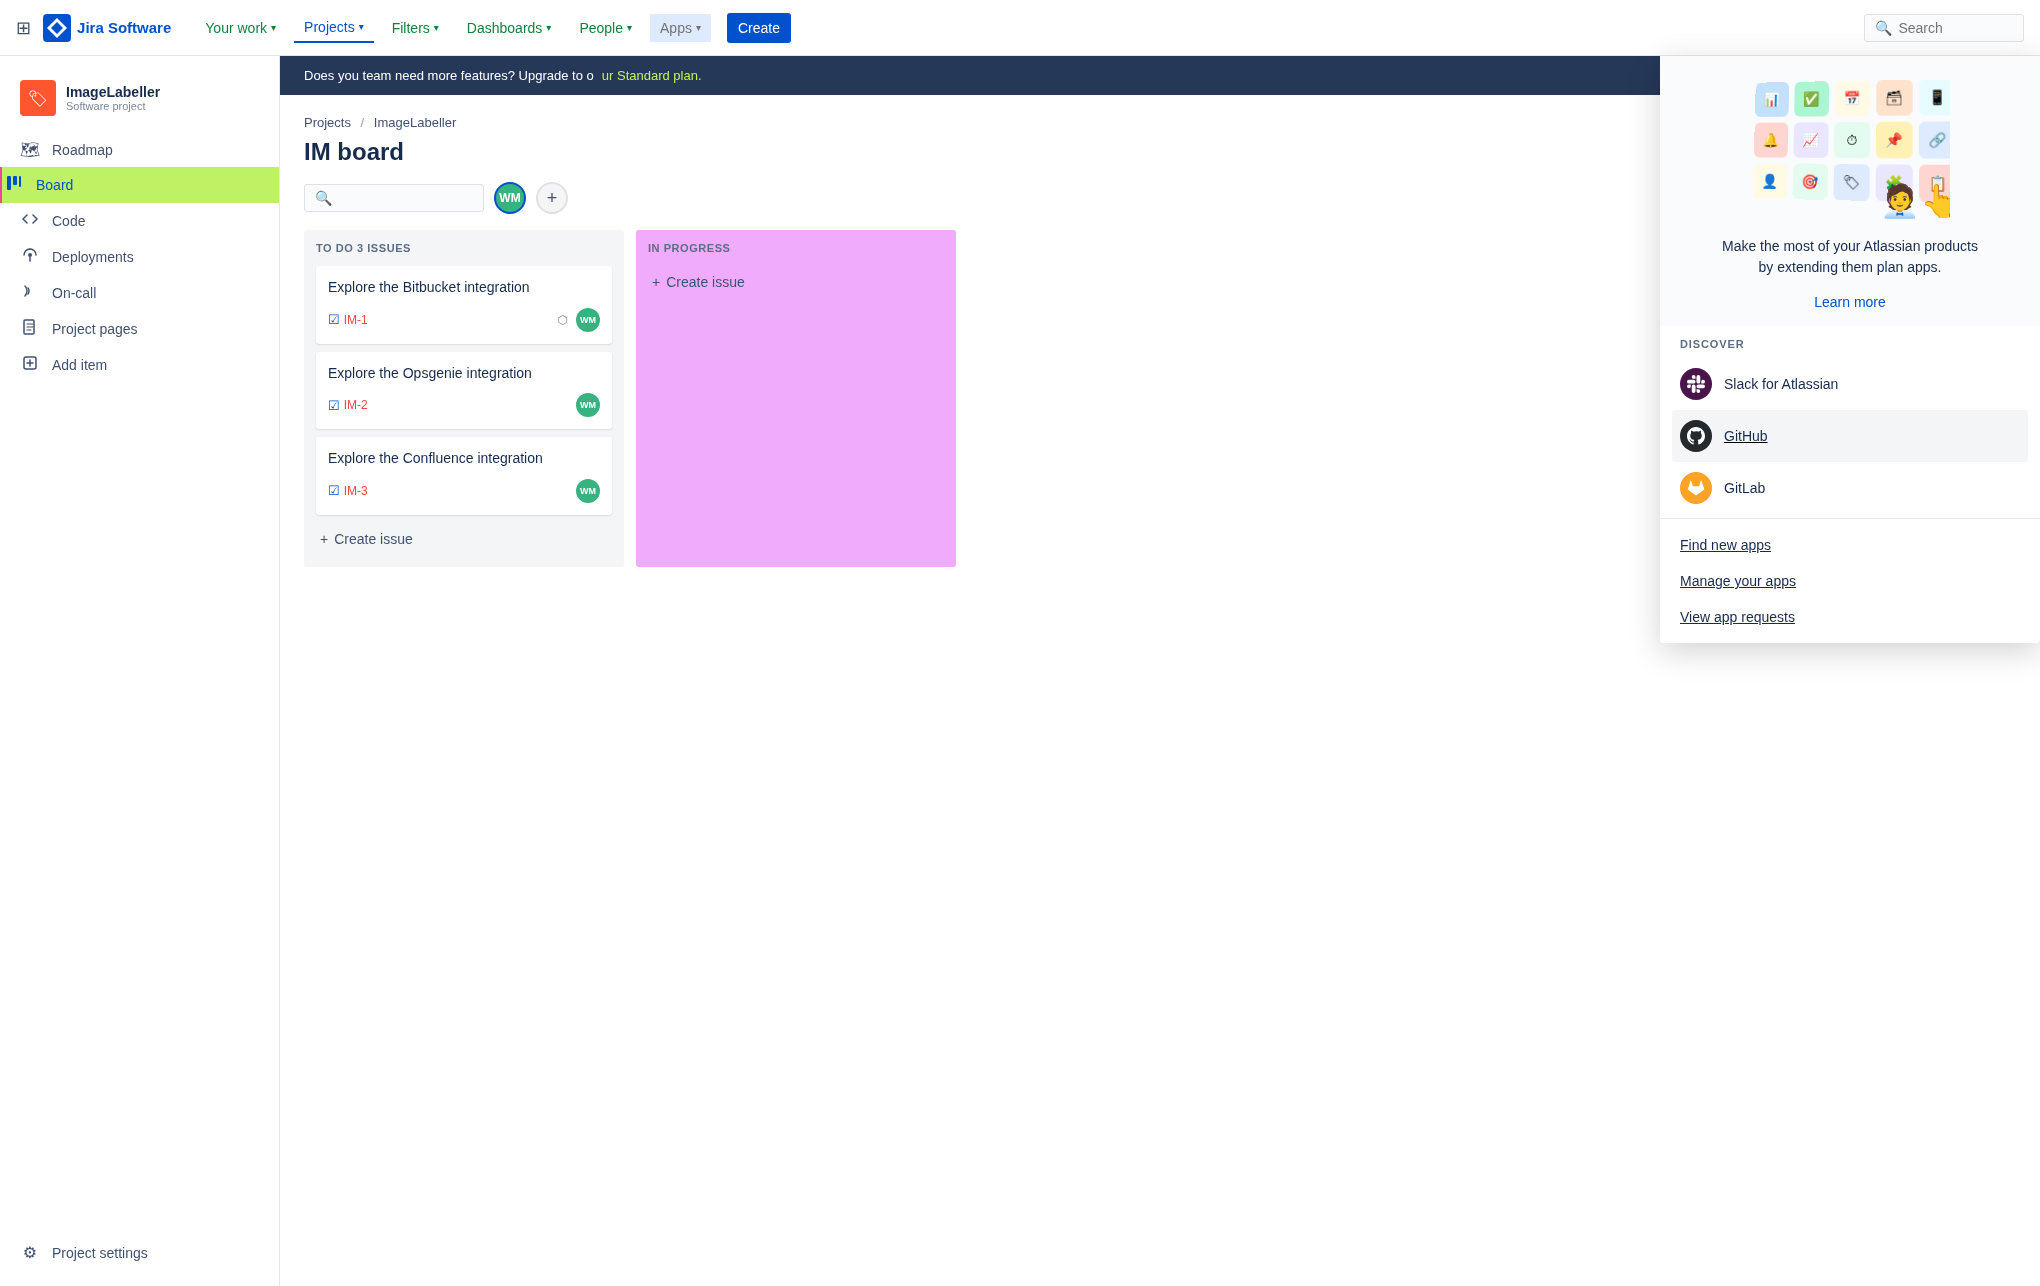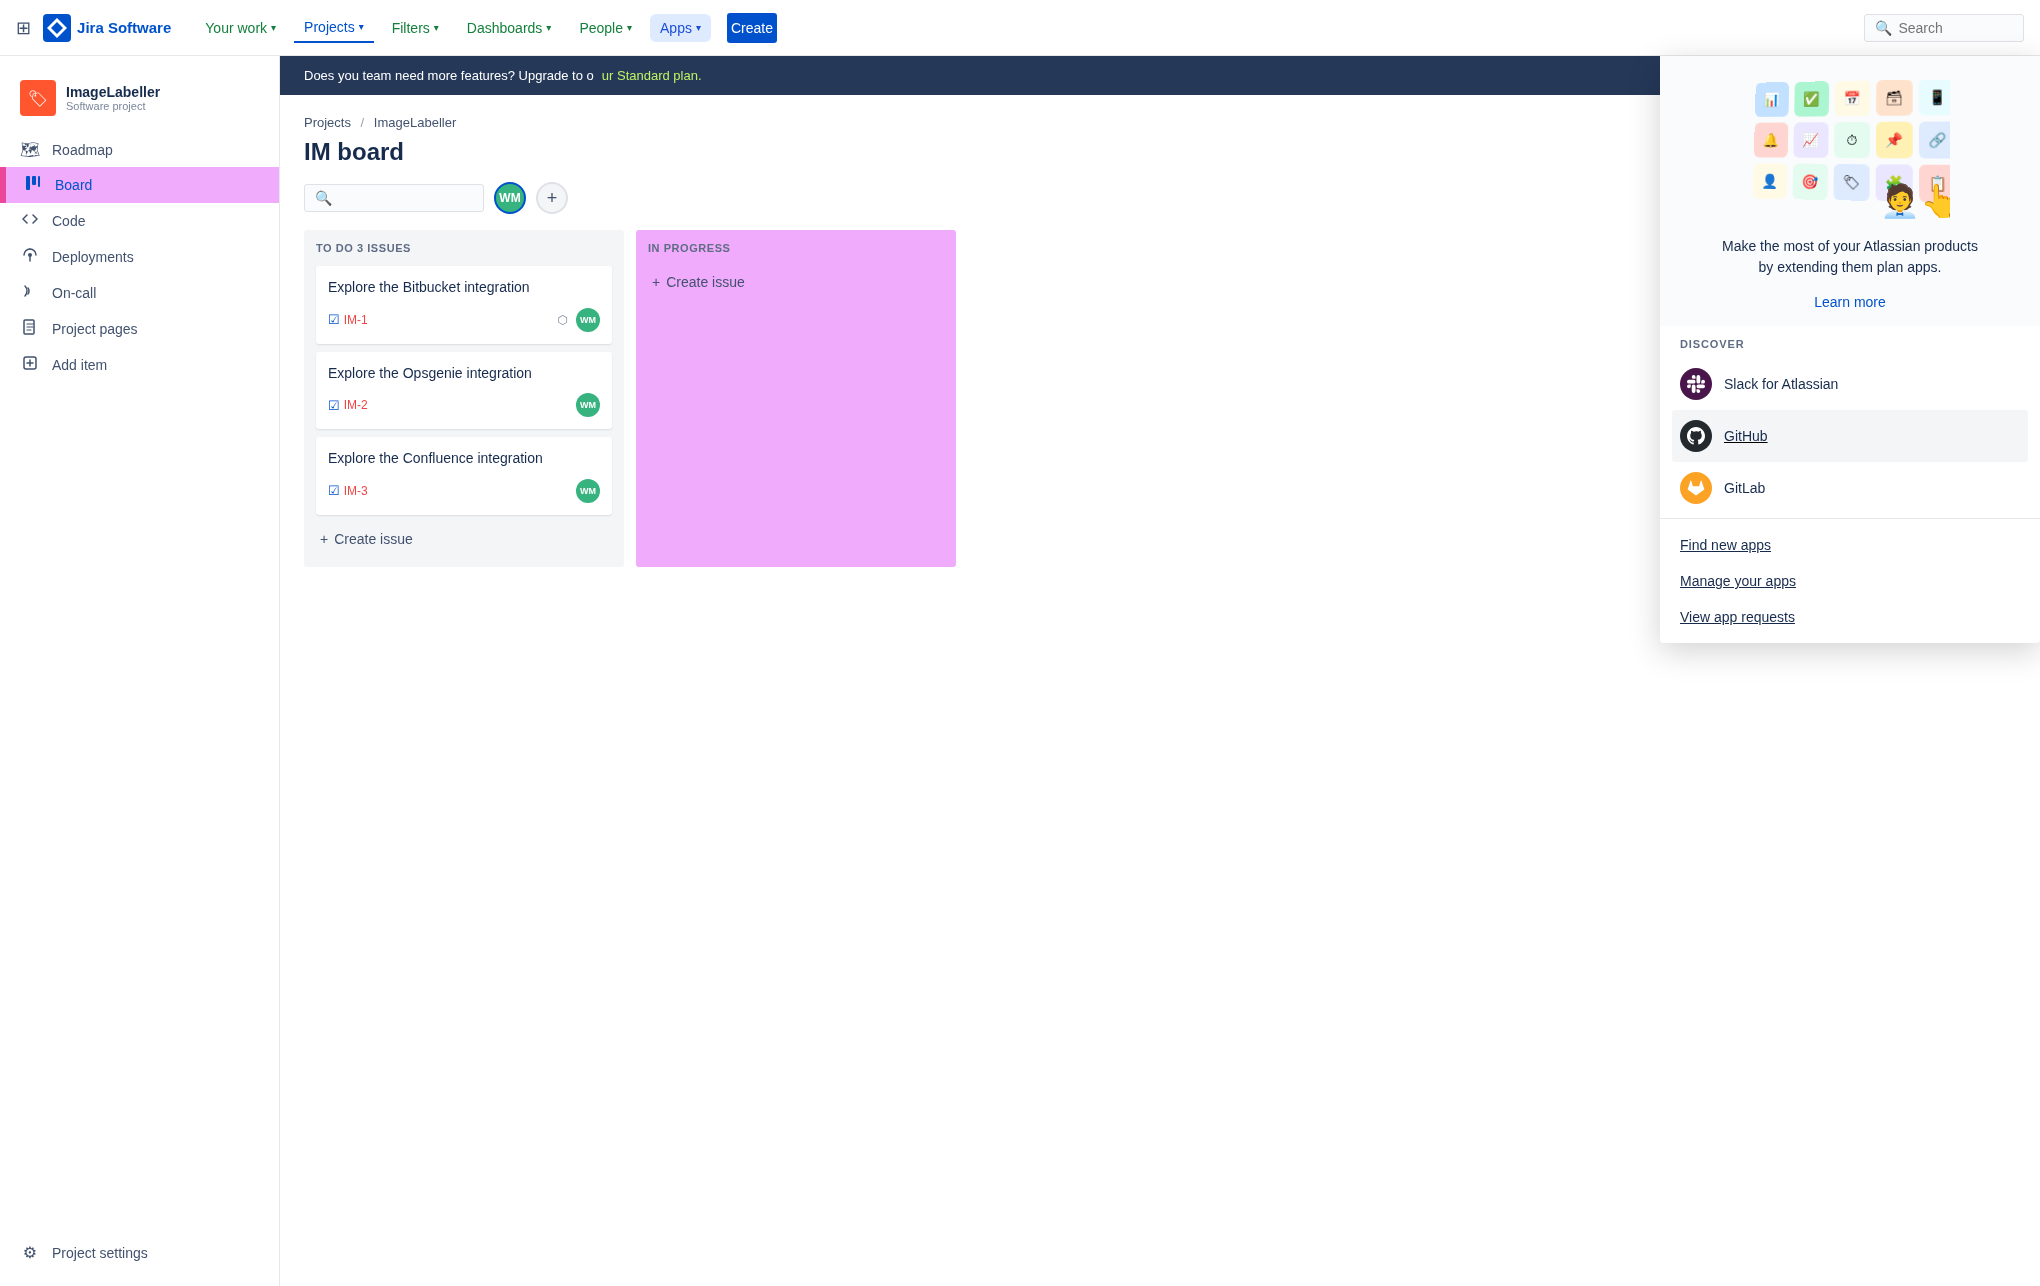--- a/index.html
+++ b/index.html
@@ -14,25 +14,25 @@
     .topnav-grid-icon { color: #42526e; margin-right: 4px; font-size: 18px; cursor: pointer; }
     .topnav-logo { display: flex; align-items: center; gap: 6px; margin-right: 16px; }
     .topnav-logo-diamond { width: 28px; height: 28px; }
     .topnav-logo-text { font-size: 15px; font-weight: 600; color: #0052cc; white-space: nowrap; }
     .topnav-item {
       padding: 6px 10px; border-radius: 3px; cursor: pointer;
       color: #15803d; font-size: 14px; display: flex; align-items: center; gap: 4px;
       white-space: nowrap;
     }
     .topnav-item.active { color: #0052cc; border-bottom: 2px solid #0052cc; border-radius: 0; }
-    .topnav-item.apps-active { background: #deebff; color: #1d4ed8; border-radius: 6px; }
+    .topnav-item.apps-active { background: #deebff; color: #737373; border-radius: 1px; }
     .topnav-chevron { font-size: 10px; }
     .topnav-create {
       background: #0052cc; color: #fff; border: none; border-radius: 3px;
-      padding: 7px 4px; font-size: 14px; font-weight: 500; cursor: pointer;
+      padding: 7px 11px; font-size: 14px; font-weight: 500; cursor: pointer;
       margin-left: 8px;
     }
     .topnav-search {
       margin-left: auto; display: flex; align-items: center;
       border: 1px solid #dfe1e6; border-radius: 3px; padding: 5px 10px;
       background: #fafbfc; min-width: 160px;
     }
     .topnav-search input {
       border: none; background: transparent; outline: none; font-size: 14px; color: #42526e; width: 80px;
     }
@@ -51,21 +51,21 @@
     .sidebar-project-icon {
       width: 36px; height: 36px; background: #ff5630; border-radius: 4px;
       display: flex; align-items: center; justify-content: center; color: #fff; font-size: 16px;
     }
     .sidebar-project-name { font-size: 14px; font-weight: 600; color: #172b4d; }
     .sidebar-project-type { font-size: 11px; color: #7a869a; }
     .sidebar-item {
       display: flex; align-items: center; gap: 12px;
       padding: 8px 20px; cursor: pointer; color: #42526e; font-size: 14px;
     }
-    .sidebar-item.active { background: #f0abfc; color: #0052cc; border-left: 6px solid #ec4899; padding-left: 17px; }
+    .sidebar-item.active { background: #bef264; color: #0052cc; border-left: 2px solid #ec4899; padding-left: 2px; }
     .sidebar-item-icon { font-size: 16px; width: 20px; text-align: center; }
 
     
     .main-content { flex: 1; overflow: auto; background: #fff; position: relative; }
 
     
     .announcement-banner {
       background: #253858; color: #fff; padding: 12px 24px;
       font-size: 13px; display: flex; align-items: center; gap: 8px;
     }

